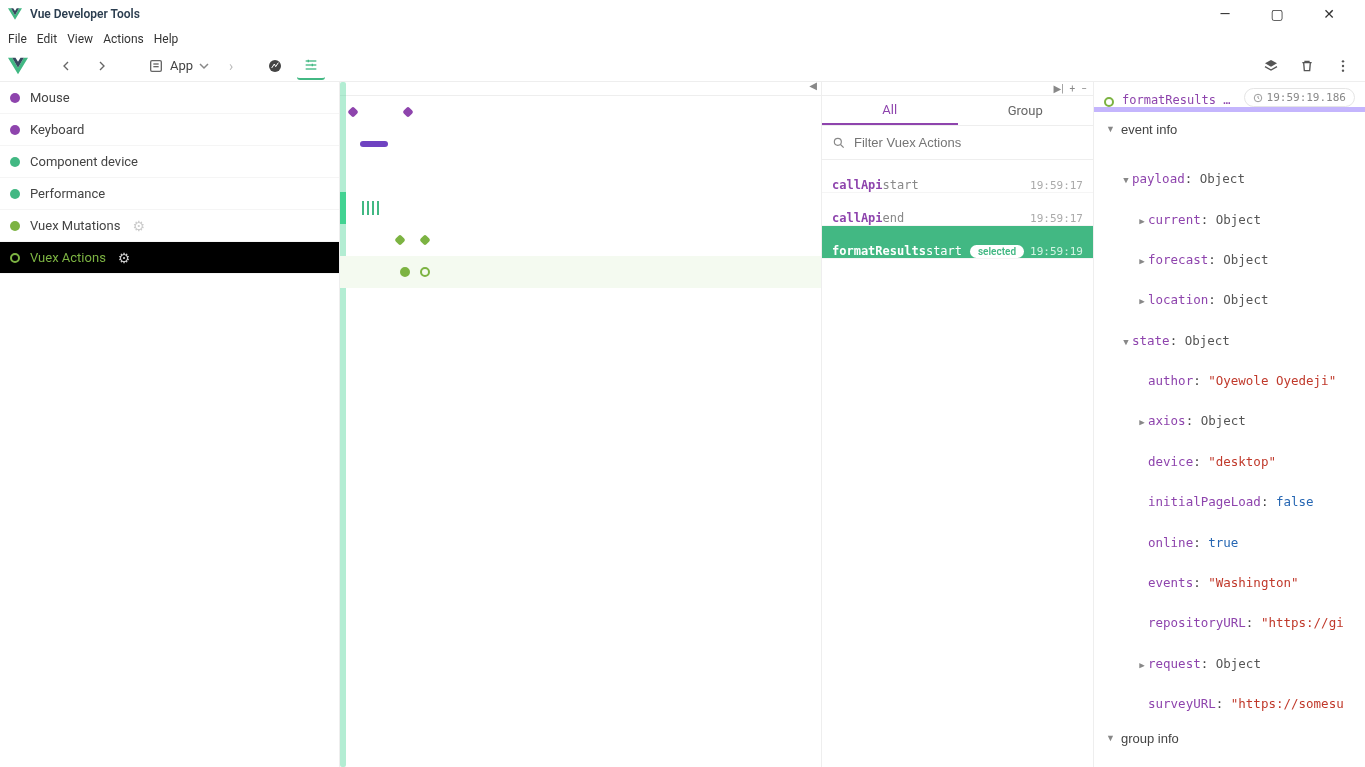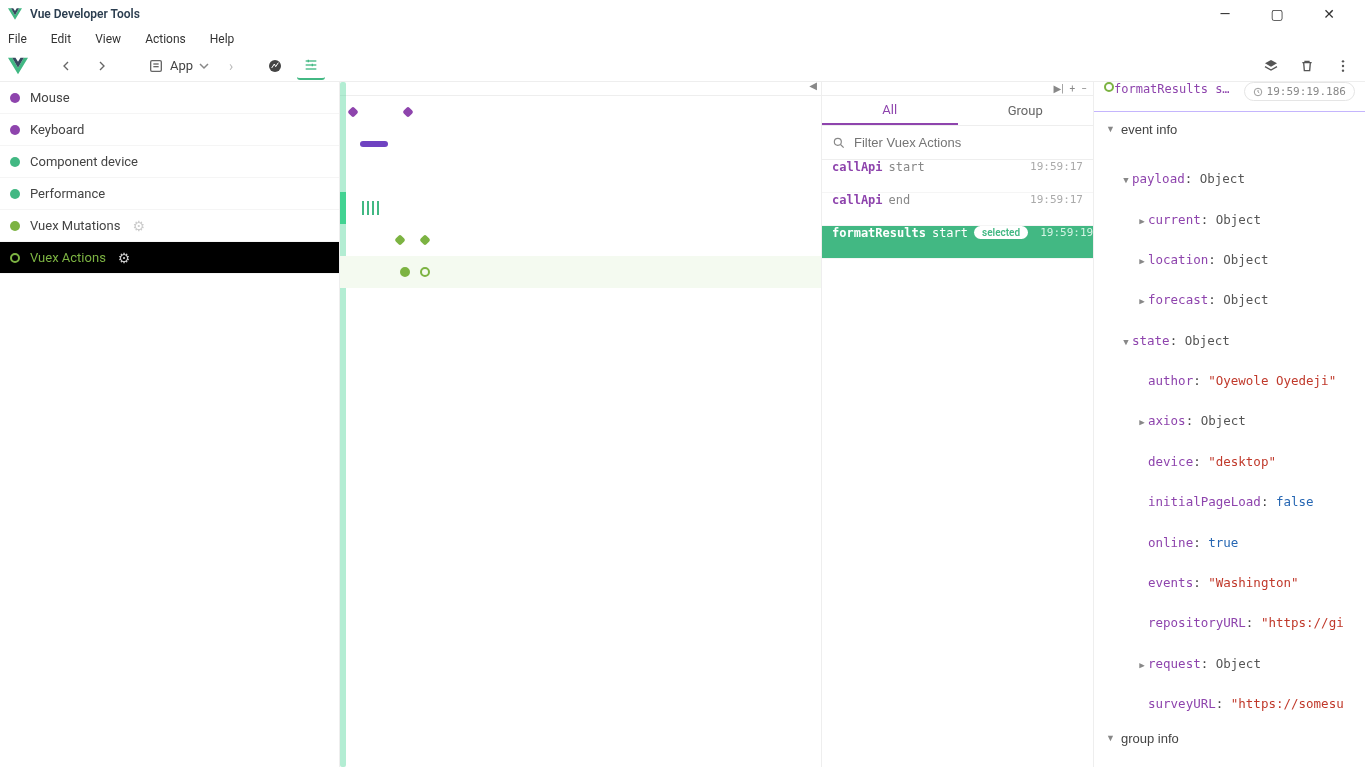--- a/index.html
+++ b/index.html
@@ -6,21 +6,21 @@
 body { font-family: "Segoe UI", Roboto, Arial, sans-serif; font-size: 13px; color: #2c3e50; background: #fff; overflow: hidden; width: 1365px; height: 767px; }
 
 
 .title-bar { height: 28px; display: flex; align-items: center; padding: 0 8px; background: #fff; }
 .title-bar .logo-v { width: 14px; height: 14px; margin-right: 8px; }
 .title-bar .title { font-size: 12px; font-weight: 600; }
 .win-controls { margin-left: auto; display: flex; gap: 20px; padding-right: 12px; }
 .win-controls span { width: 32px; text-align: center; font-size: 14px; cursor: pointer; color: #333; }
 
 
-.menu-bar { height: 22px; display: flex; align-items: center; gap: 24px; padding: 0 8px; font-size: 12px; color: #333; }
+.menu-bar { height: 22px; display: flex; align-items: center; gap: 10px; padding: 0 8px; font-size: 12px; color: #333; }
 .menu-bar span { cursor: pointer; }
 
 
 .toolbar { height: 32px; display: flex; align-items: center; padding: 0 8px; border-bottom: 1px solid #eee; gap: 8px; }
 .toolbar .vue-logo { width: 20px; height: 20px; }
 .tb-btn { width: 28px; height: 28px; display: flex; align-items: center; justify-content: center; color: #666; cursor: pointer; border-radius: 3px; }
 .app-select { display: flex; align-items: center; gap: 6px; padding: 4px 8px; cursor: pointer; color: #444; border-radius: 3px; }
 .tb-sep { width: 8px; }
 .tb-chevron { color: #bbb; font-size: 14px; padding: 0 4px; }
 
@@ -58,32 +58,32 @@
 
 
 .events-pane { width: 272px; border-right: 1px solid #eee; display: flex; flex-direction: column; }
 .events-top-controls { height: 14px; display: flex; justify-content: flex-end; align-items: center; gap: 6px; padding: 0 6px; font-size: 10px; color: #888; border-bottom: 1px solid #eee; }
 .events-top-controls span { cursor: pointer; }
 .ev-tabs { display: flex; height: 30px; border-bottom: 1px solid #eee; }
 .ev-tab { flex: 1; display: flex; align-items: center; justify-content: center; font-size: 13px; color: #666; cursor: pointer; }
 .ev-tab.active { color: #8e44ad; border-bottom: 2px solid #8e44ad; }
 .ev-filter { height: 34px; display: flex; align-items: center; gap: 8px; padding: 0 10px; border-bottom: 1px solid #eee; }
 .ev-filter input { border: none; outline: none; flex: 1; font-size: 13px; color: #444; }
-.ev-row { height: 33px; display: flex; align-items: flex-start; padding: 0 10px; gap: 6px; cursor: pointer; font-size: 12px; border-bottom: 1px solid #f5f5f5; }
+.ev-row { height: 33px; display: flex; align-items: flex-end; padding: 0 10px; cursor: pointer; font-size: 12px; border-bottom: 1px solid #f5f5f5; }
 .ev-row .name { color: #8e44ad; font-family: Menlo, Consolas, monospace; font-weight: 600; }
 .ev-row .phase { color: #888; font-family: Menlo, Consolas, monospace; }
 .ev-row .ts { margin-left: auto; color: #aaa; font-family: Menlo, Consolas, monospace; font-size: 11px; }
 .ev-row.selected { background: #42b883; color: #fff; }
 .ev-row.selected .name, .ev-row.selected .phase { color: #fff; }
 .ev-row.selected .ts { color: #d3f3e3; }
 .ev-row .badge { background: #fff; color: #42b883; font-size: 10px; padding: 1px 8px; border-radius: 10px; font-weight: 600; margin-left: auto; }
 
 
 .inspector { flex: 1; overflow: hidden; display: flex; flex-direction: column; }
-.insp-header { height: 30px; display: flex; align-items: flex-start; padding: 0 10px; border-bottom: 1px solid #c4b5fd; font-family: Menlo, Consolas, monospace; font-size: 12px; }
+.insp-header { height: 30px; display: flex; align-items: flex-end; padding: 0 10px; gap: 8px; border-bottom: 5px solid #c4b5fd; font-family: Menlo, Consolas, monospace; font-size: 12px; }
 .insp-header .circ { width: 10px; height: 10px; border: 2px solid #7cb342; border-radius: 50%; }
 .insp-header .ev-name { color: #8e44ad; white-space: nowrap; overflow: hidden; text-overflow: ellipsis; flex: 1; }
 .insp-header .ts-pill { border: 1px solid #e5e5e5; border-radius: 12px; padding: 2px 8px; display: flex; align-items: center; gap: 4px; color: #888; font-size: 11px; }
 
 .insp-body { flex: 1; overflow-y: auto; font-family: Menlo, Consolas, monospace; font-size: 12.5px; line-height: 1.55; }
 .section-header { padding: 8px 12px; font-family: "Segoe UI", sans-serif; font-size: 13px; color: #444; display: flex; align-items: center; gap: 6px; cursor: pointer; }
 .section-header .tri { font-size: 9px; color: #888; }
 .tree { padding: 0 0 8px 26px; }
 .tree-row { white-space: nowrap; margin-top: 21px; }
 .k { color: #8e44ad; }
@@ -300,22 +300,22 @@
       </span>
     </div>
     <div class="insp-body">
       <div class="section-header">
           <span class="tri">▼</span>
           <span>event info</span>
         </div>
       <div class="tree">
         <div class="tree-row"><span class="tri-s">▼</span><span class="k">payload</span><span class="colon">: </span><span class="v-obj">Object</span></div>
         <div class="tree-row indent1"><span class="tri-s">▶</span><span class="k">current</span><span class="colon">: </span><span class="v-obj">Object</span></div>
+        <div class="tree-row indent1"><span class="tri-s">▶</span><span class="k">forecast</span><span class="colon">: </span><span class="v-obj">Object</span></div>
         <div class="tree-row indent1"><span class="tri-s">▶</span><span class="k">location</span><span class="colon">: </span><span class="v-obj">Object</span></div>
-        <div class="tree-row indent1"><span class="tri-s">▶</span><span class="k">forecast</span><span class="colon">: </span><span class="v-obj">Object</span></div>
         <div class="tree-row"><span class="tri-s">▼</span><span class="k">state</span><span class="colon">: </span><span class="v-obj">Object</span></div>
         <div class="tree-row indent1"><span class="tri-s"></span><span class="k">author</span><span class="colon">: </span><span class="v-str">"Oyewole Oyedeji"</span></div>
         <div class="tree-row indent1"><span class="tri-s">▶</span><span class="k">axios</span><span class="colon">: </span><span class="v-obj">Object</span></div>
         <div class="tree-row indent1"><span class="tri-s"></span><span class="k">device</span><span class="colon">: </span><span class="v-str">"desktop"</span></div>
         <div class="tree-row indent1"><span class="tri-s"></span><span class="k">initialPageLoad</span><span class="colon">: </span><span class="v-bool">false</span></div>
         <div class="tree-row indent1"><span class="tri-s"></span><span class="k">online</span><span class="colon">: </span><span class="v-bool">true</span></div>
         <div class="tree-row indent1"><span class="tri-s"></span><span class="k">events</span><span class="colon">: </span><span class="v-str">"Washington"</span></div>
         <div class="tree-row indent1"><span class="tri-s"></span><span class="k">repositoryURL</span><span class="colon">: </span><span class="v-str">"https://gi</span></div>
         <div class="tree-row indent1"><span class="tri-s">▶</span><span class="k">request</span><span class="colon">: </span><span class="v-obj">Object</span></div>
         <div class="tree-row indent1"><span class="tri-s"></span><span class="k">surveyURL</span><span class="colon">: </span><span class="v-str">"https://somesu</span></div>

